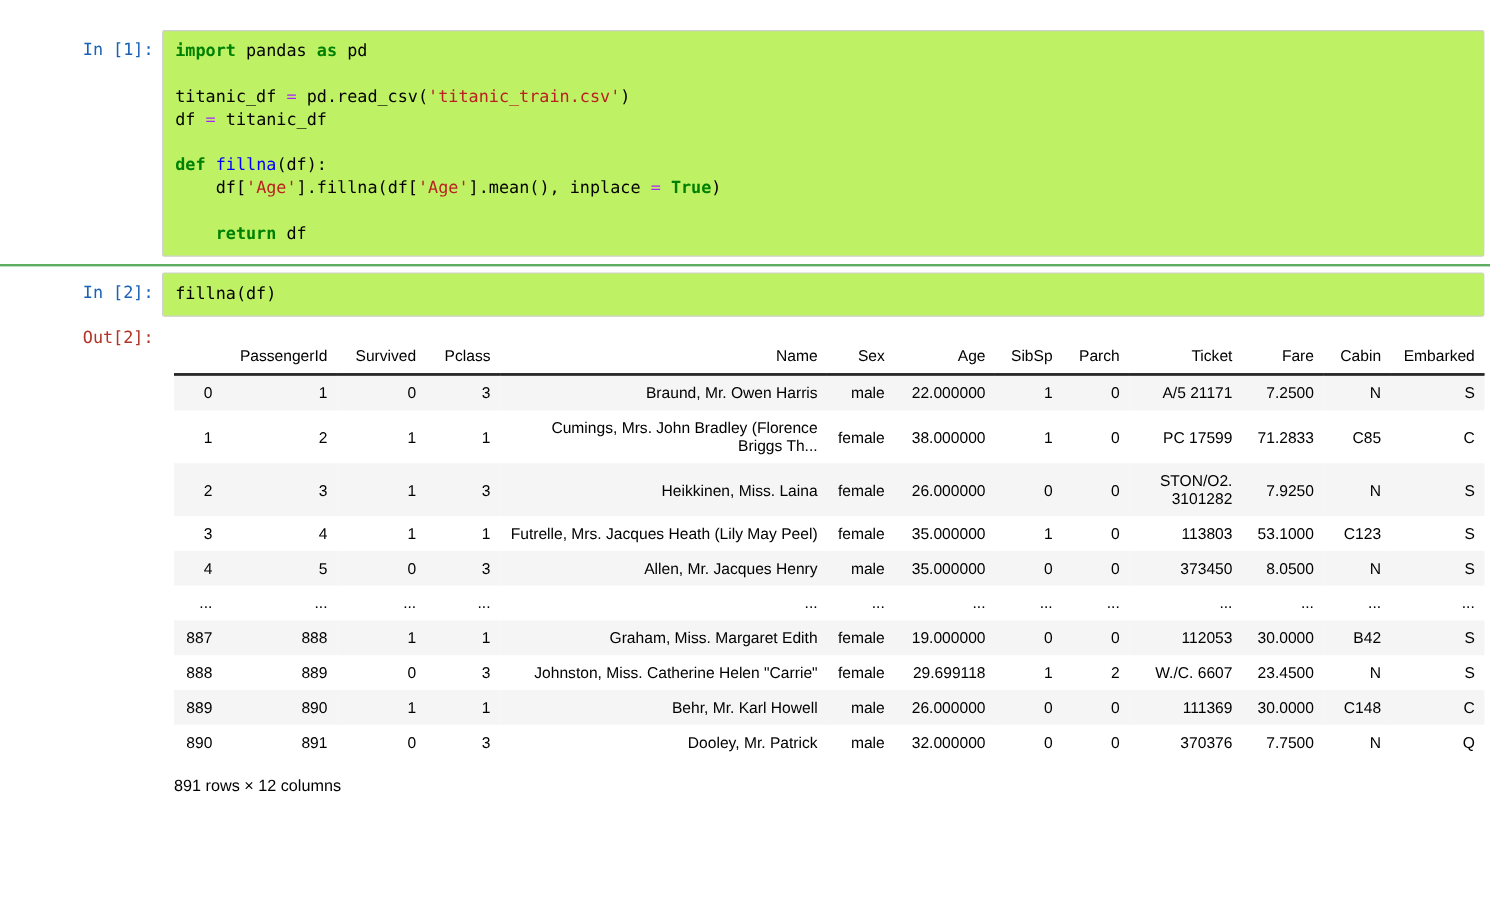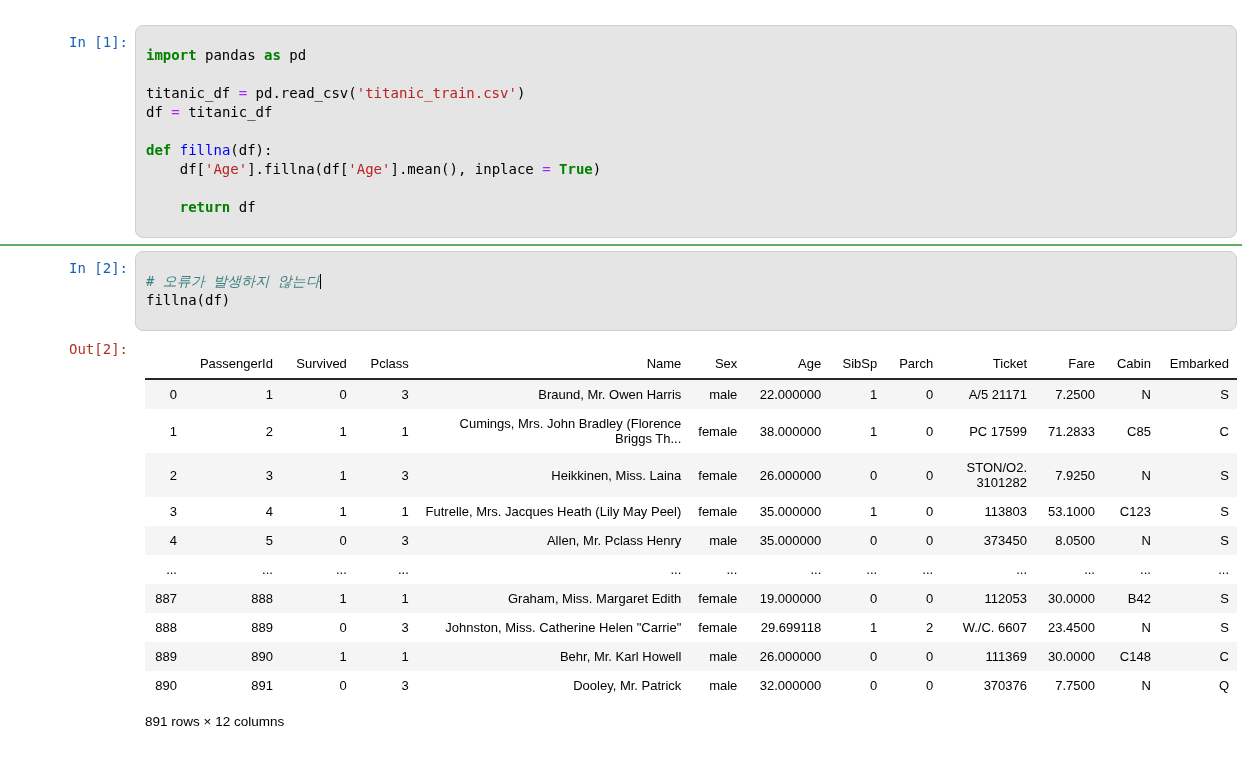--- a/index.html
+++ b/index.html
@@ -24,23 +24,23 @@
     line-height: 17px;
     white-space: nowrap;
     user-select: none;
   }
   .in-prompt  { color: #1a62b5; }
   .out-prompt { color: #b13426; padding-top: 2px; }
 
   .input-area {
     flex: 1 1 auto;
     border: 1px solid #cfcfcf;
-    border-radius: 8px;
-    background: #e5e5e5;
-    padding: 20px 10px;
+    border-radius: 2px;
+    background: #bef264;
+    padding: 8px 10px;
     font-family: "DejaVu Sans Mono", monospace;
     font-size: 14px;
     line-height: 19px;
     color: #000;
     cursor: text;
   }
   .cm-line { min-height: 19px; white-space: pre-wrap; }
 
   
   .tok-kw { color: #008000; font-weight: bold; }
@@ -125,21 +125,20 @@
         <div class="cm-line">&nbsp;</div>
         <div class="cm-line"><span class="tok-pl">    </span><span class="tok-kw">return</span><span class="tok-pl"> df</span></div>
       </div>
   </div>
 
   <div class="selected-cell-border"></div>
 
   <div class="cell-row cell-2">
     <div class="prompt-col in-prompt">In [2]:</div>
     <div class="input-area">
-        <div class="cm-line"><span class="tok-cm"># 오류가 발생하지 않는다</span><span class="tok-cursor"></span></div>
         <div class="cm-line"><span class="tok-pl">fillna(df)</span></div>
       </div>
   </div>
 
   <div class="output-row">
     <div class="prompt-col out-prompt">Out[2]:</div>
     <div class="output-content">
       <table class="dataframe">
           <colgroup>
             <col class="col-0">
@@ -232,21 +231,21 @@
               <td>113803</td>
               <td>53.1000</td>
               <td>C123</td>
               <td>S</td>
             </tr>
             <tr>
               <th>4</th>
               <td>5</td>
               <td>0</td>
               <td>3</td>
-              <td>Allen, Mr. Pclass Henry</td>
+              <td>Allen, Mr. Jacques Henry</td>
               <td>male</td>
               <td>35.000000</td>
               <td>0</td>
               <td>0</td>
               <td>373450</td>
               <td>8.0500</td>
               <td>N</td>
               <td>S</td>
             </tr>
             <tr>

